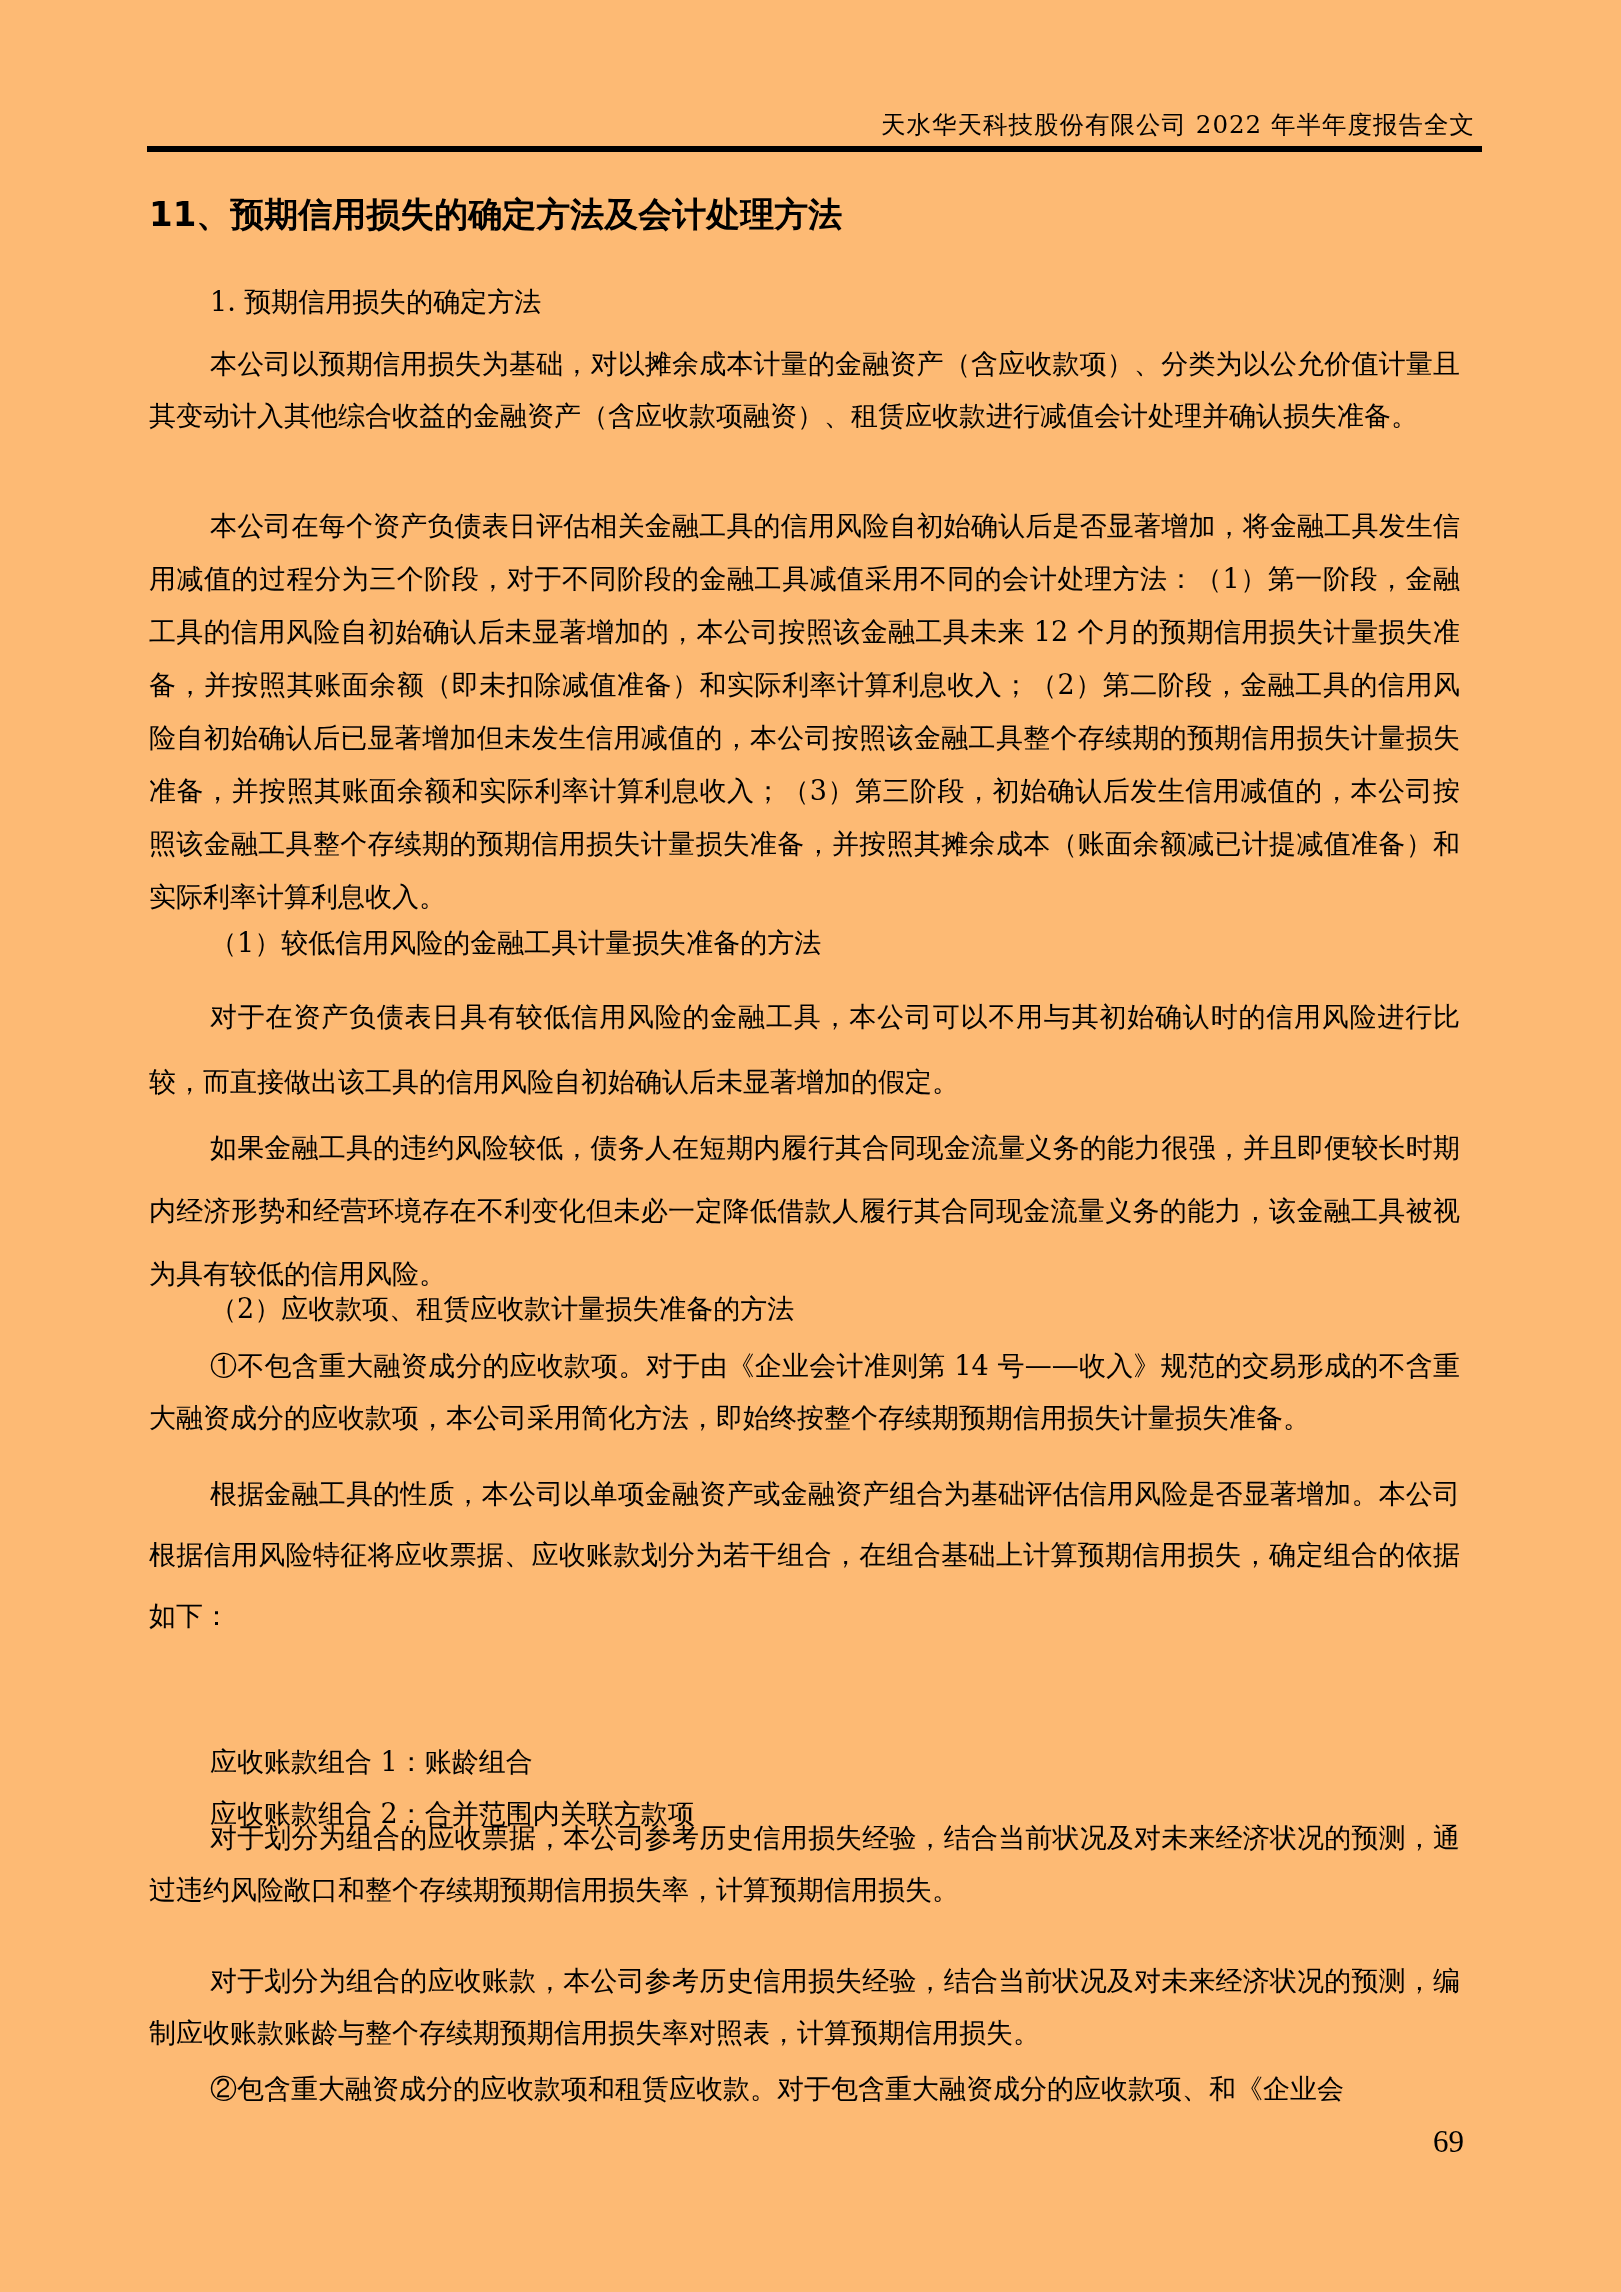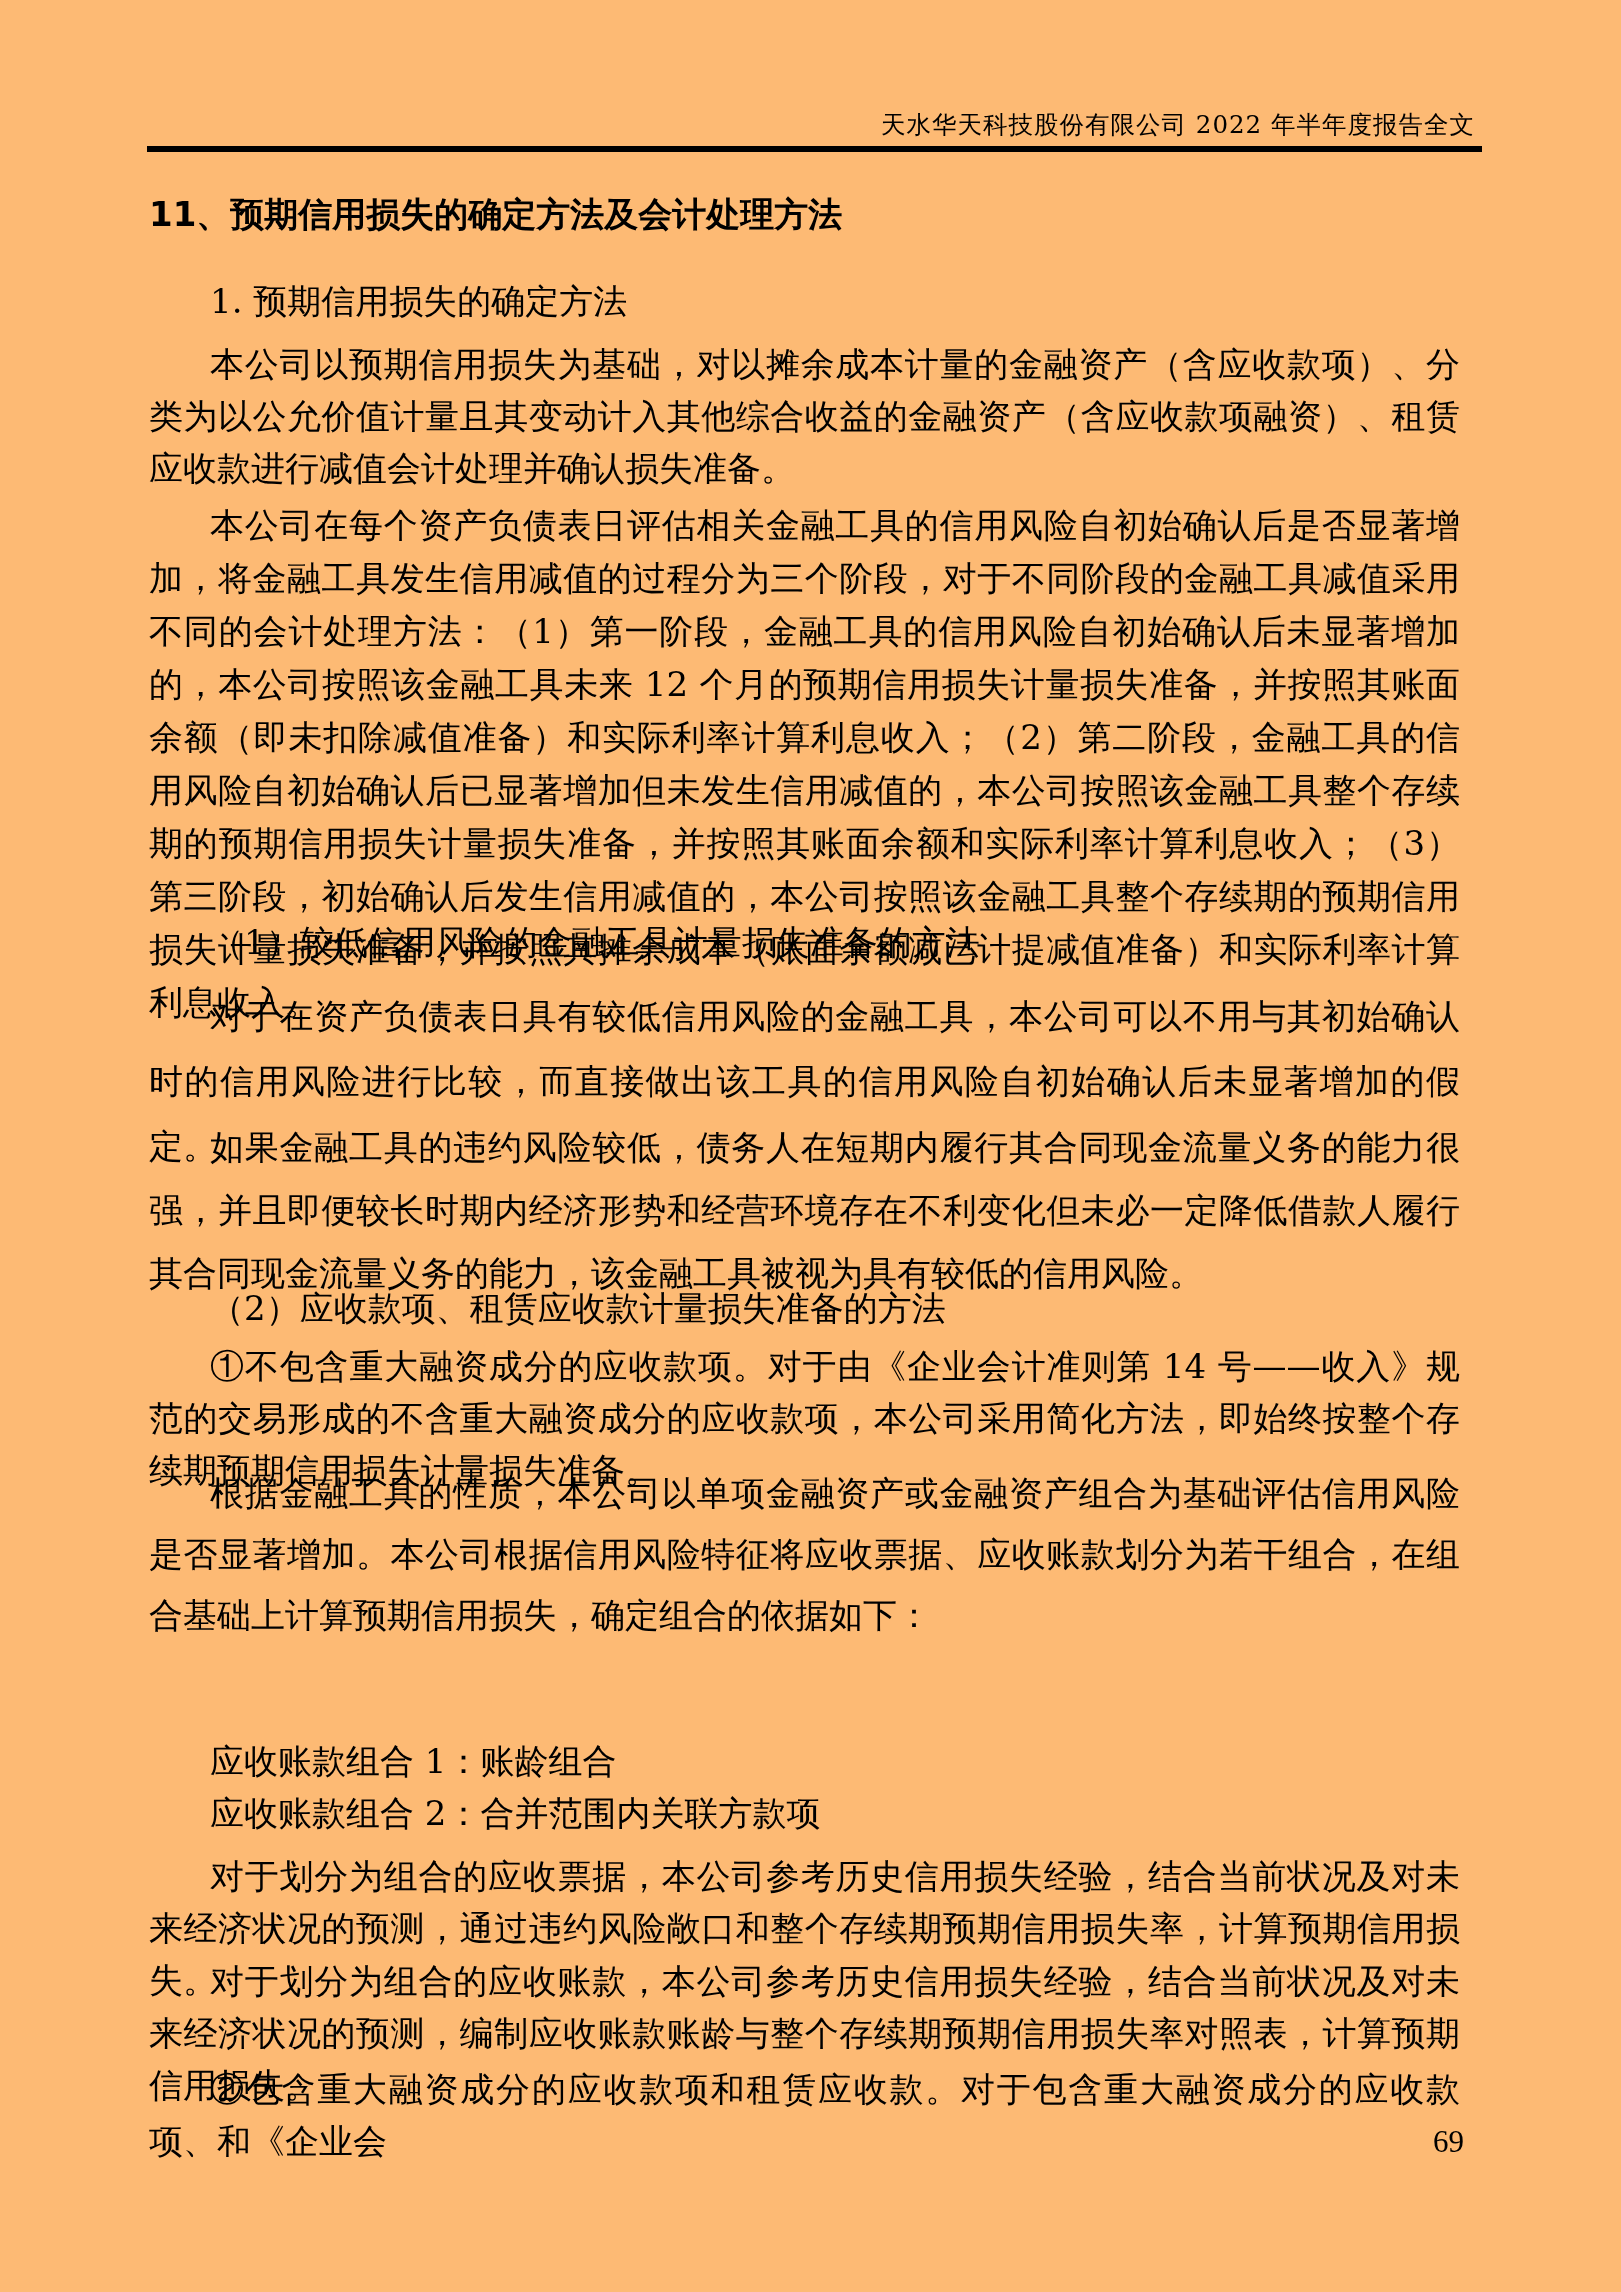--- a/index.html
+++ b/index.html
@@ -44,21 +44,21 @@
     font-weight: bold;
     font-size: 34px;
     line-height: 37px;
     white-space: nowrap;
   }
   .blk {
     position: absolute;
     left: 149px;
     width: 1311px;
     margin: 0;
-    font-size: 34px;
+    font-size: 27px;
     text-align: justify;
     text-justify: inter-ideograph;
     text-indent: 61px;
   }
   .single {
     text-align: left;
     white-space: nowrap;
   }
   .page-number {
     position: absolute;
@@ -97,21 +97,21 @@
   <p class="blk" style="top:1340px; line-height:52px;">①不包含重大融资成分的应收款项。对于由《企业会计准则第 14 号——收入》规范的交易形成的不含重大融资成分的应收款项，本公司采用简化方法，即始终按整个存续期预期信用损失计量损失准备。</p>
 
   <p class="blk" style="top:1463px; line-height:61px;">根据金融工具的性质，本公司以单项金融资产或金融资产组合为基础评估信用风险是否显著增加。本公司根据信用风险特征将应收票据、应收账款划分为若干组合，在组合基础上计算预期信用损失，确定组合的依据如下：</p>
 
 
 
   <p class="blk single" style="top:1742px; line-height:39px;">应收账款组合 1：账龄组合</p>
 
   <p class="blk single" style="top:1794px; line-height:39px;">应收账款组合 2：合并范围内关联方款项</p>
 
-  <p class="blk" style="top:1850px; line-height:52px;">对于划分为组合的应收票据，本公司参考历史信用损失经验，结合当前状况及对未来经济状况的预测，通过违约风险敞口和整个存续期预期信用损失率，计算预期信用损失。</p>
+  <p class="blk" style="top:1812px; line-height:52px;">对于划分为组合的应收票据，本公司参考历史信用损失经验，结合当前状况及对未来经济状况的预测，通过违约风险敞口和整个存续期预期信用损失率，计算预期信用损失。</p>
 
   <p class="blk" style="top:1955px; line-height:52px;">对于划分为组合的应收账款，本公司参考历史信用损失经验，结合当前状况及对未来经济状况的预测，编制应收账款账龄与整个存续期预期信用损失率对照表，计算预期信用损失。</p>
 
   <p class="blk" style="top:2063px; line-height:52px;">②包含重大融资成分的应收款项和租赁应收款。对于包含重大融资成分的应收款项、和《企业会</p>
 
   <div class="page-number">69</div>
 
 </div>
 
 

